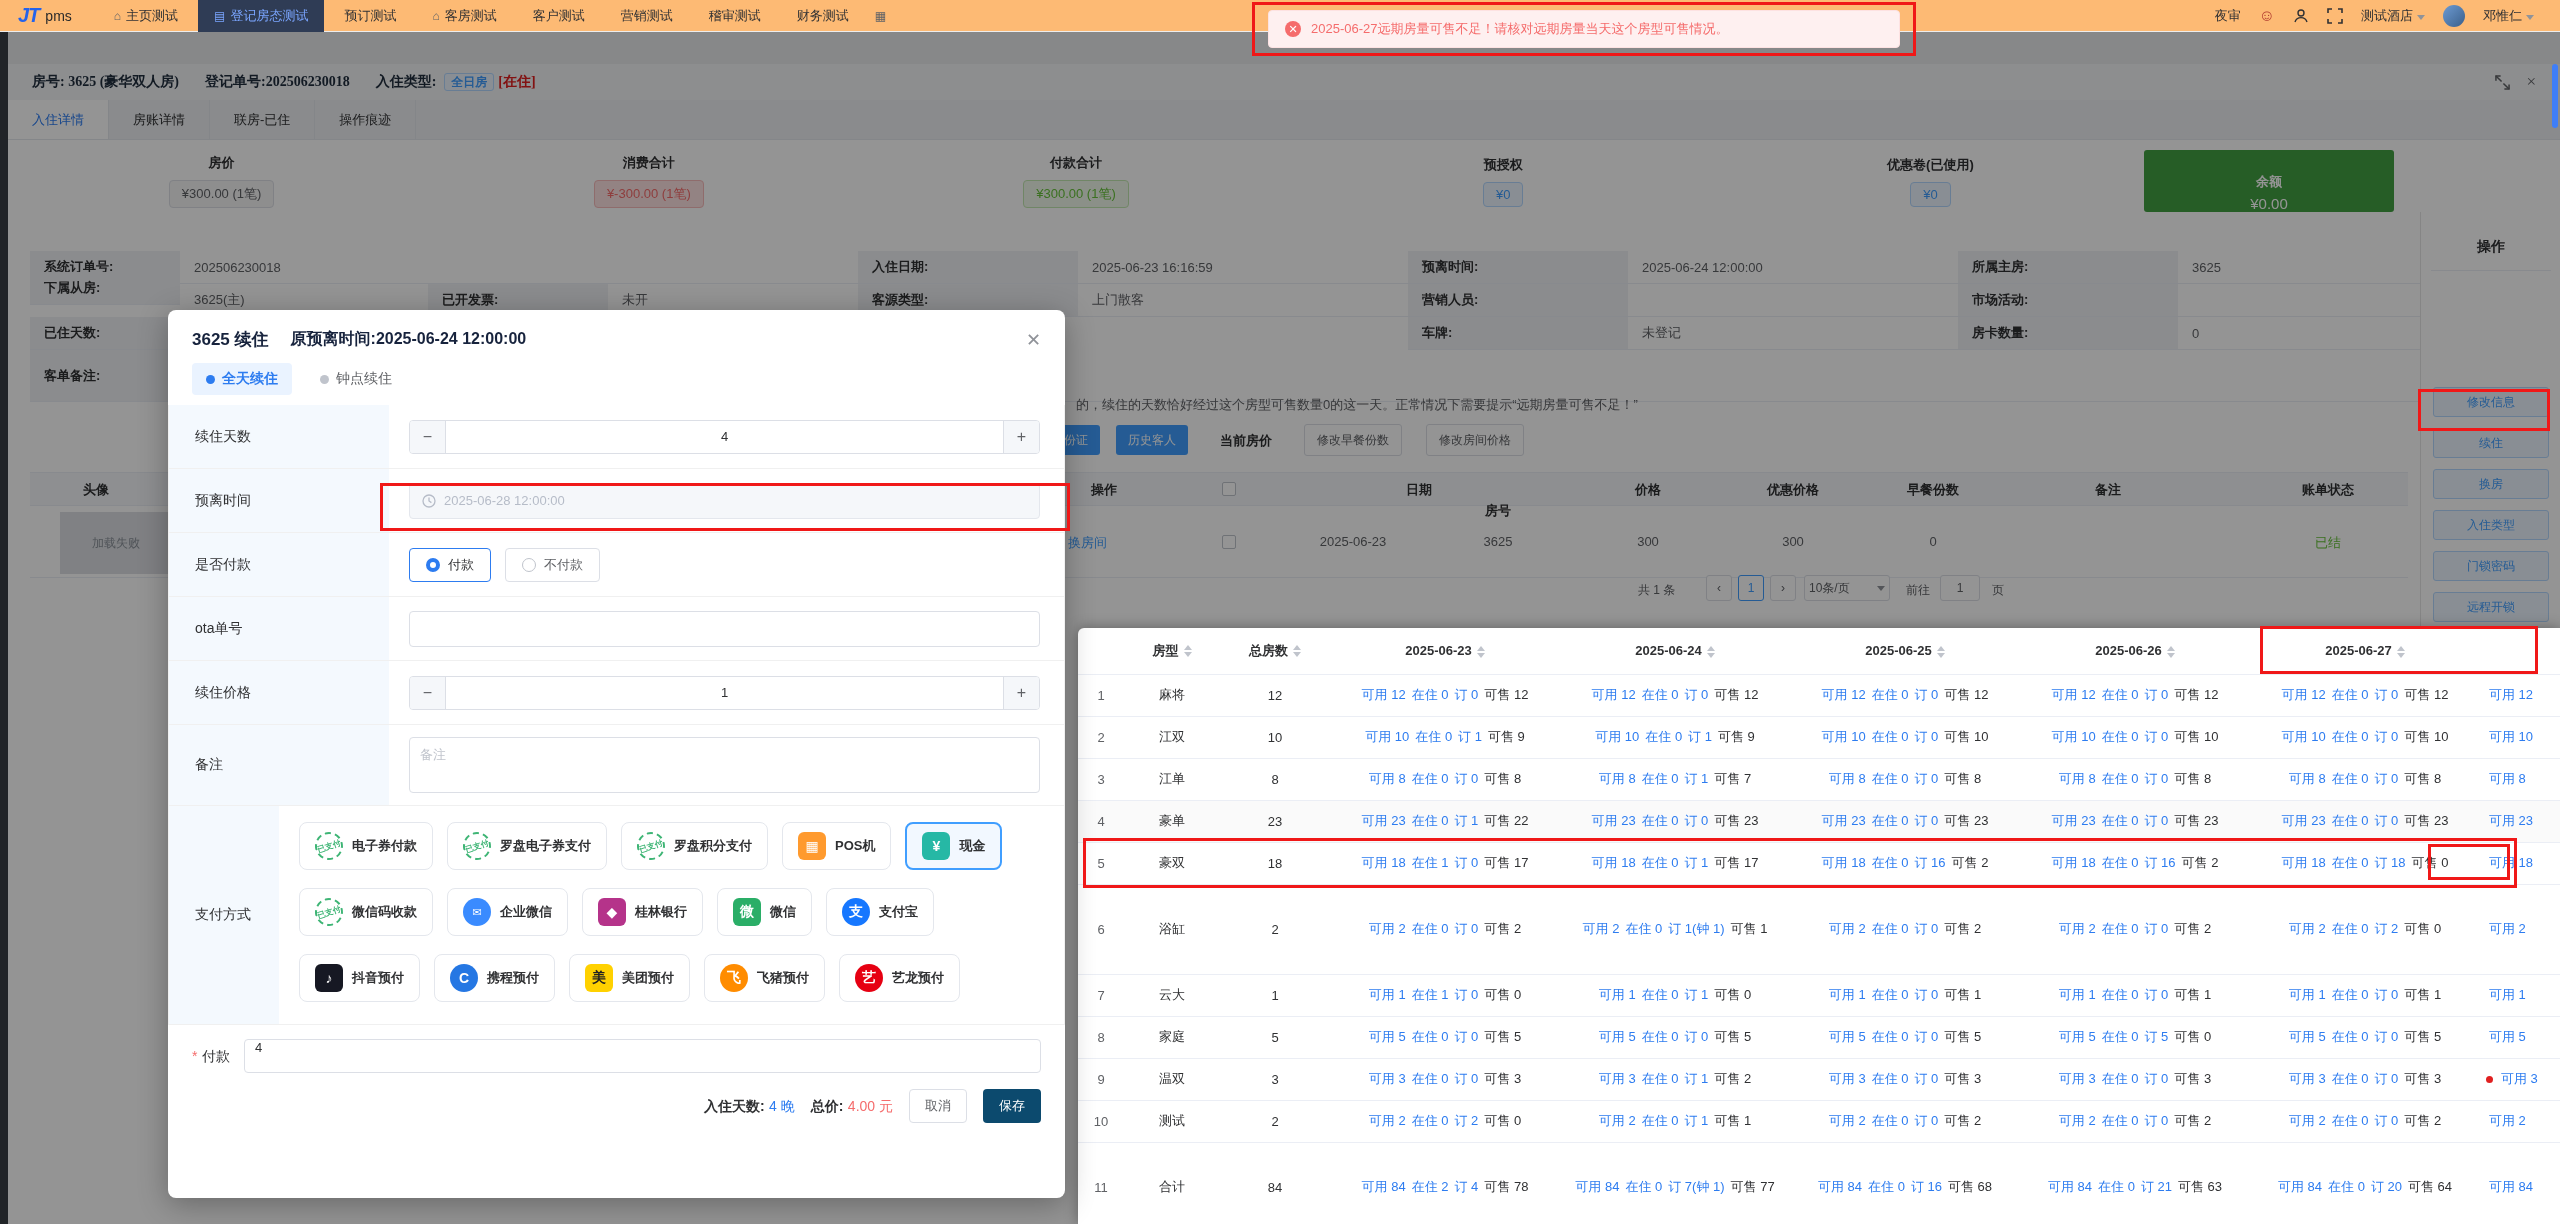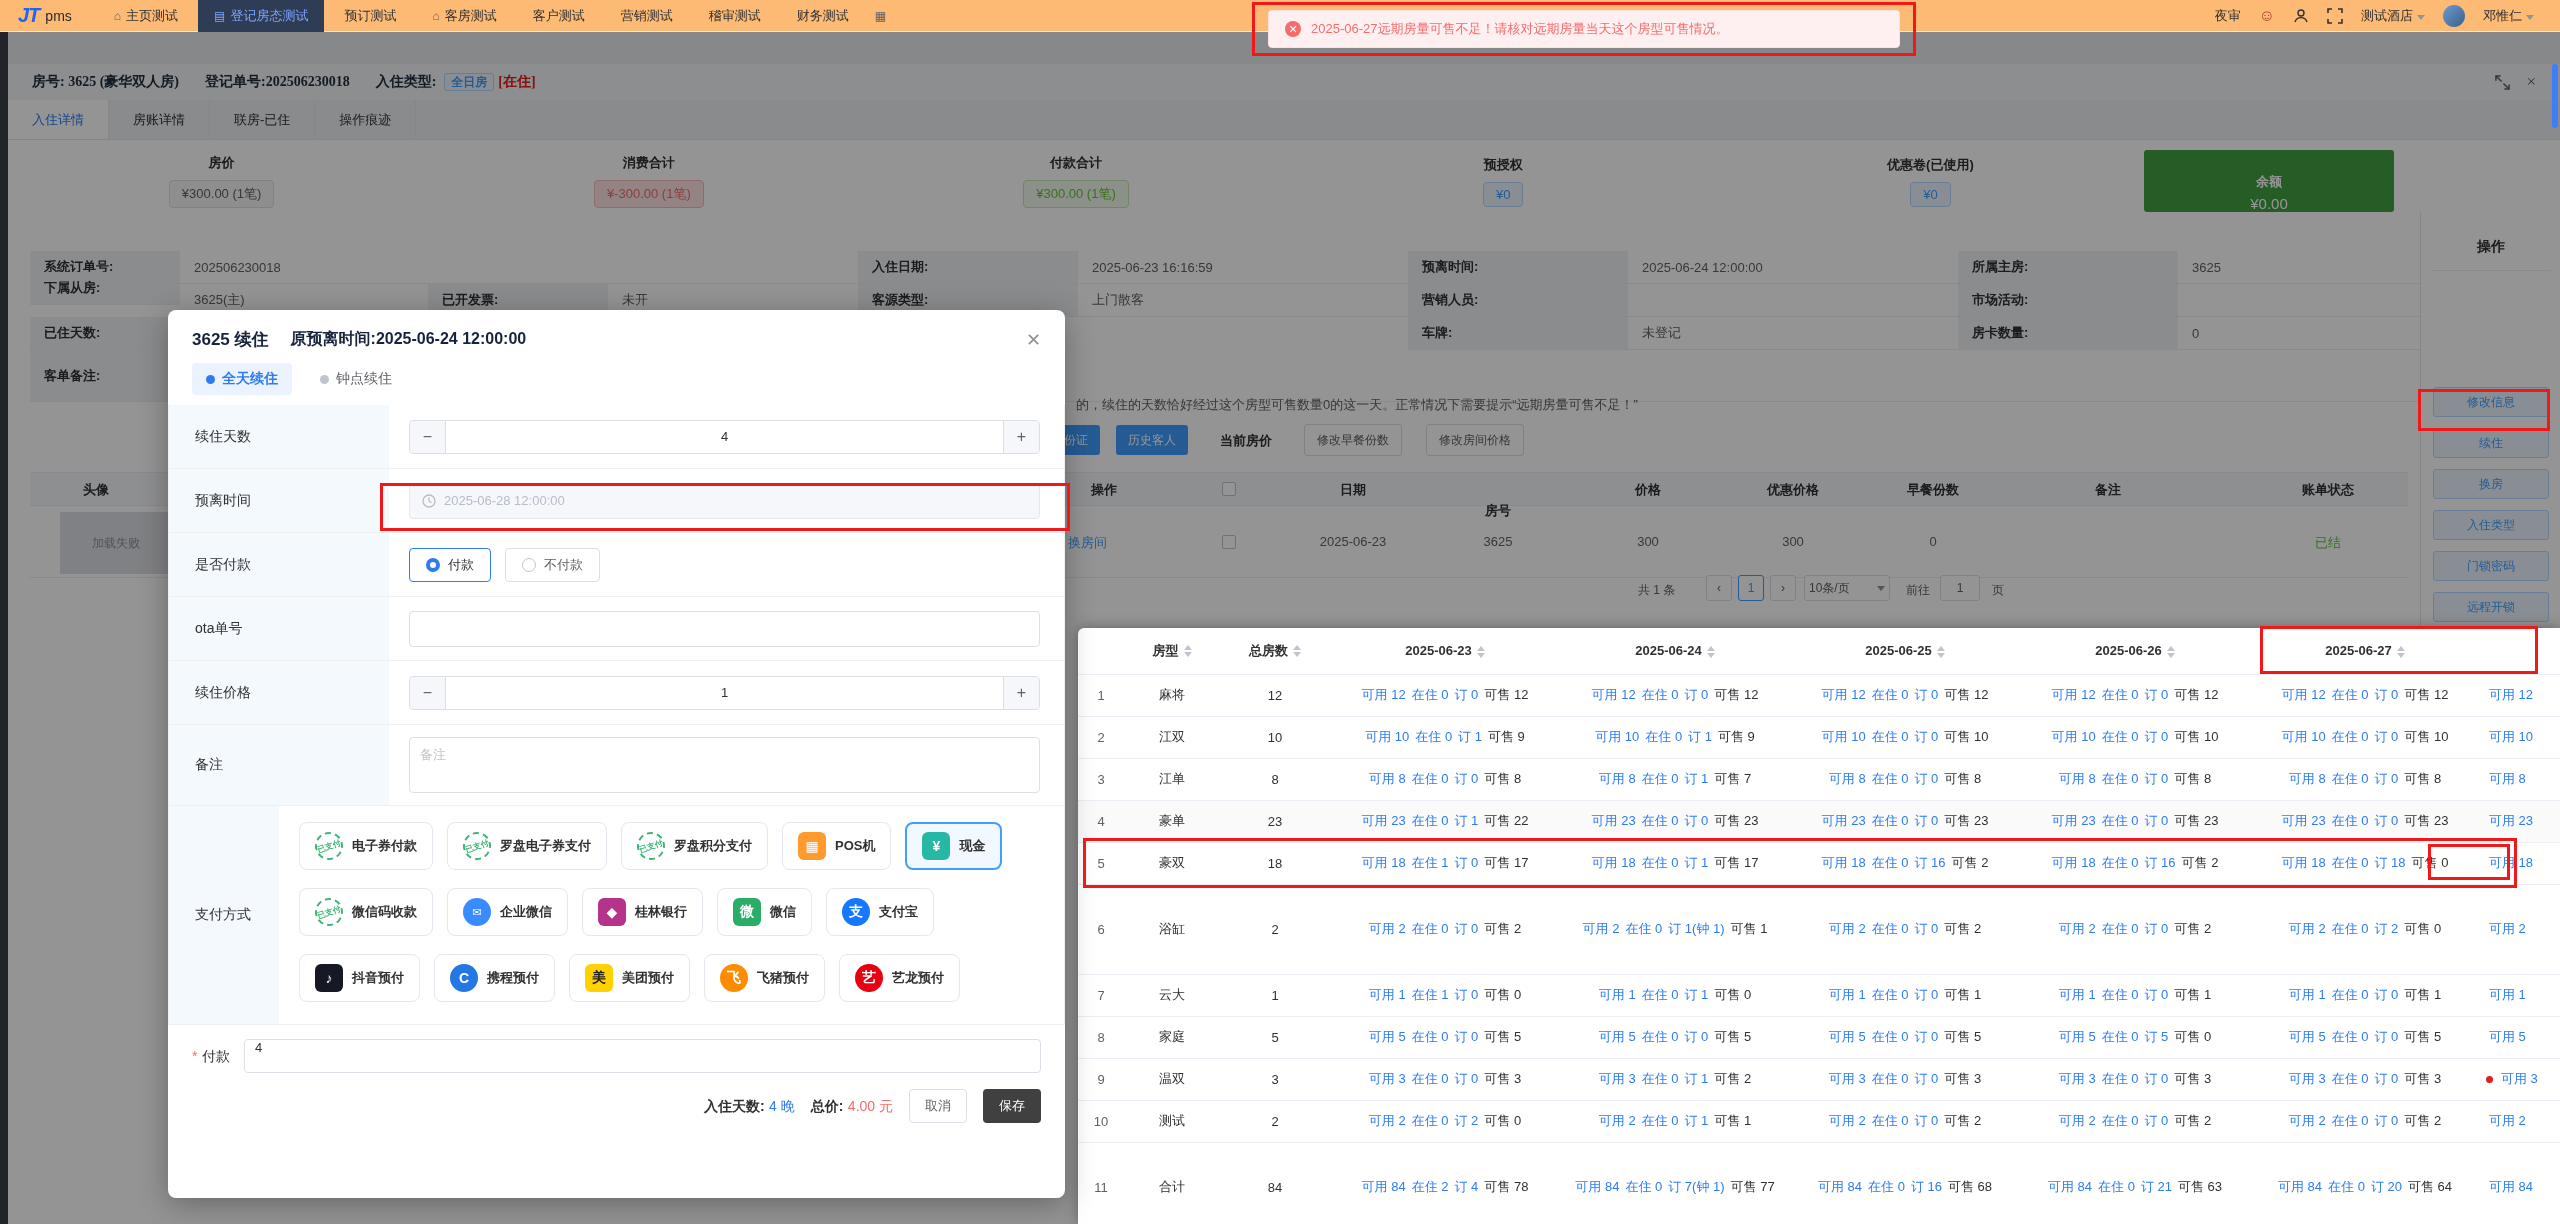--- a/index.html
+++ b/index.html
@@ -134,21 +134,21 @@
   .pi.douyin { background:#161823; } .pi.ctrip { background:#2577e3; border-radius:50%; } .pi.meituan { background:#ffd100; color:#222; }
   .pi.fliggy { background:#ff8c00; border-radius:50%; } .pi.elong { background:#e60012; border-radius:50%; }
   #amount-row { display:flex; align-items:center; padding:14px 24px 0; gap:14px; }
   #amount-row .star { color:#f56c6c; font-size:14px; }
   #amount-row .alabel { font-size:14px; color:#303133; }
   #amount-input { flex:1; height:34px; border:1px solid #dcdfe6; border-radius:4px; padding:0 10px; font-size:13px; color:#303133; }
   #m-footer { display:flex; align-items:center; justify-content:flex-end; gap:16px; padding:16px 24px 0; }
   .stat-label { font-size:14px; font-weight:700; color:#303133; }
   .stat-blue { color:#2d7cf0; font-size:14px; } .stat-red { color:#f56c6c; font-size:14px; }
   .btn-cancel { width:58px; height:34px; background:#fff; border:1px solid #dcdfe6; border-radius:4px; font-size:13px; color:#606266; cursor:pointer; }
-  .btn-save { width:58px; height:34px; background:#404040; border:none; border-radius:4px; font-size:13px; color:#fff; cursor:pointer; }
+  .btn-save { width:58px; height:34px; background:#0c4a6e; border:none; border-radius:4px; font-size:13px; color:#fff; cursor:pointer; }
   .clock-svg { flex:none; }
 
   
   #toast { position:absolute; left:1268px; top:10px; width:632px; height:38px; background:#fef0f0; border:1px solid #fde2e2;
     border-radius:4px; display:flex; align-items:center; gap:10px; padding:0 16px; z-index:50; }
   #toast-icon { width:16px; height:16px; border-radius:50%; background:#f56c6c; color:#fff; font-size:11px; display:flex; align-items:center; justify-content:center; flex:none; }
   #toast-msg { font-size:13px; color:#f56c6c; white-space:nowrap; }
 
   
   .anno { position:absolute; border:3px solid #f01818; z-index:60; pointer-events:none; }
@@ -279,21 +279,21 @@
     <button class="gb-btn-solid" style="left:1108px; top:361px;">历史客人</button>
     <span class="bill-title" style="position:absolute; left:1212px; top:368px;">当前房价</span>
     <button class="gb-btn-plain" style="left:1296px; top:360px;">修改早餐份数</button>
     <button class="gb-btn-plain" style="left:1418px; top:360px;">修改房间价格</button>
 
     <div id="tbl-head-bg"></div>
     <span class="th-span" style="left:88px; top:417px;">头像</span>
     <span class="th-span" style="left:1096px; top:417px;">操作</span>
     <div class="chk" style="left:1214px; top:418px;"></div>
     <div id="bill-headers">
-        <span class="th-span" style="left: 1345px; top: 417px; text-align: right;">日期</span>
+        <span class="th-span" style="left: 1411px; top: 417px; text-align: right;">日期</span>
         <span class="th-span" style="left: 1490px; top: 438px;">房号</span>
         <span class="th-span" style="left: 1640px; top: 417px;">价格</span>
         <span class="th-span" style="left: 1785px; top: 417px;">优惠价格</span>
         <span class="th-span" style="left: 1925px; top: 417px;">早餐份数</span>
         <span class="th-span" style="left: 2100px; top: 417px;">备注</span>
         <span class="th-span" style="left: 2320px; top: 417px;">账单状态</span>
       </div>
     <div id="avatar-box">
         <span>加载失败</span>
       </div>

